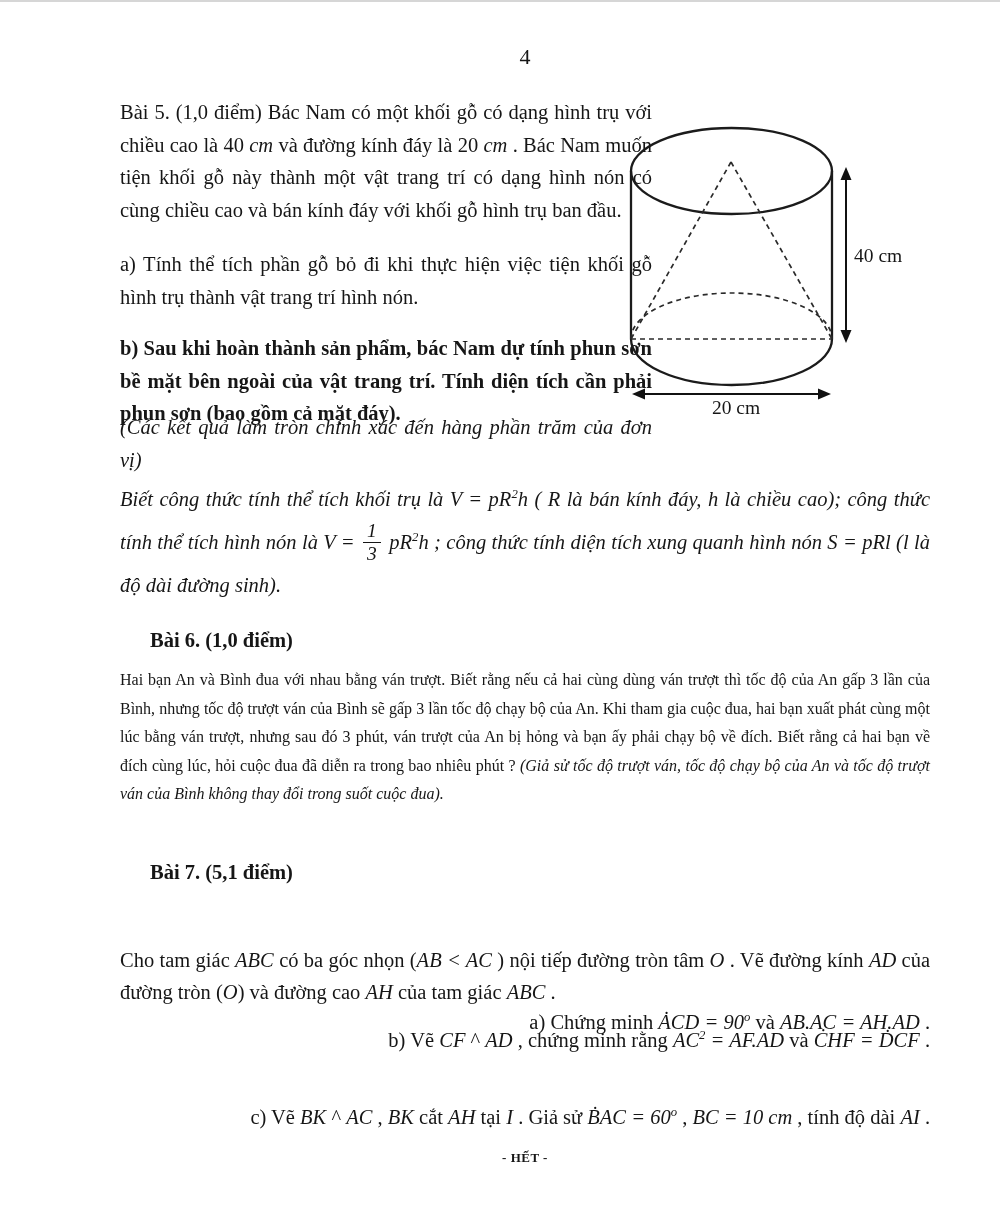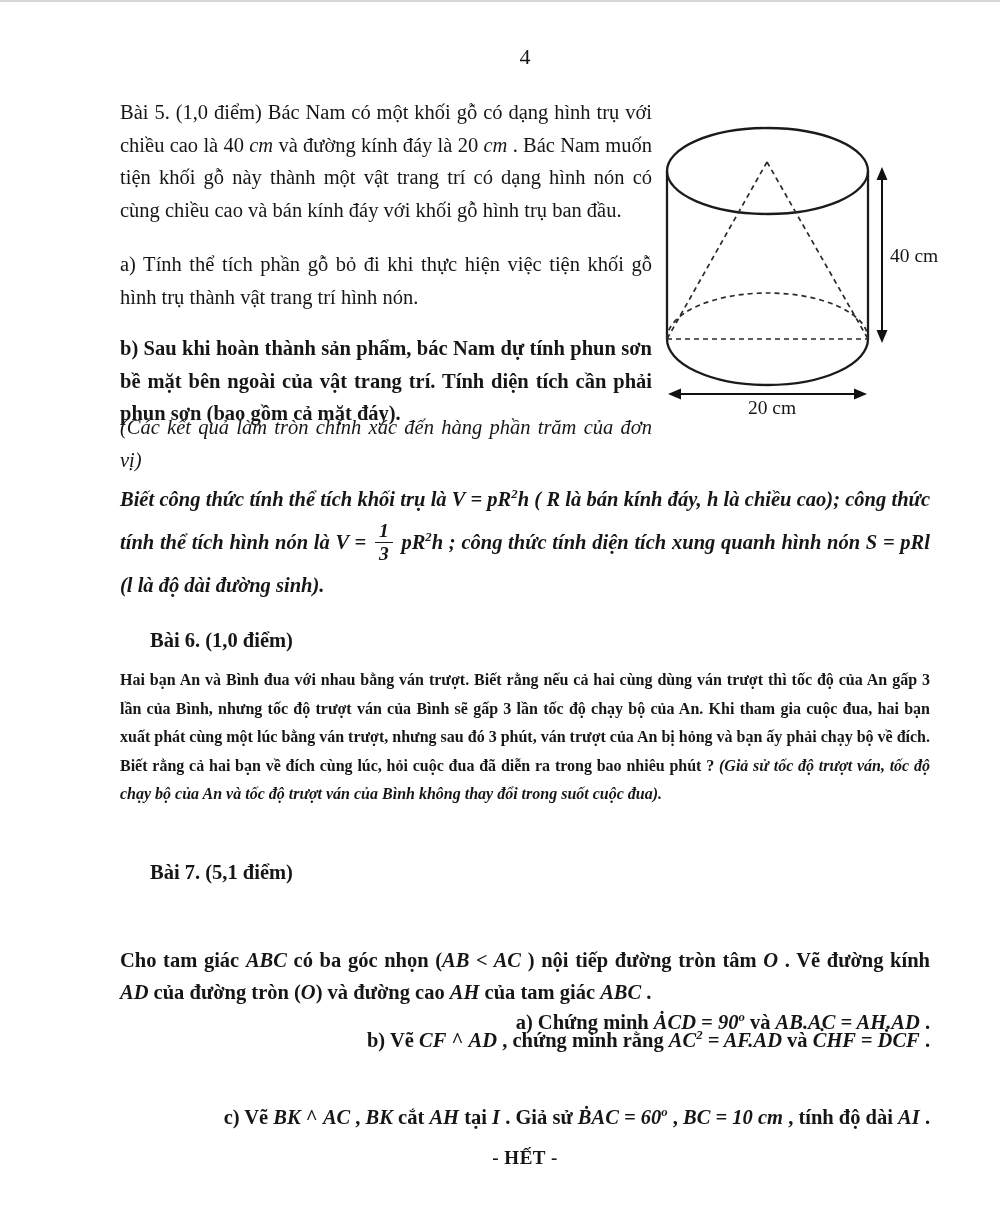--- a/index.html
+++ b/index.html
@@ -6,35 +6,35 @@
   body{
     width:1000px;height:1224px;background:#ffffff;
     font-family:"Liberation Serif","DejaVu Serif",serif;
     color:#161616;position:relative;overflow:hidden;
   }
   .top-edge{position:absolute;left:0;top:0;width:1000px;height:2px;background:#d6d6d6;}
   .abs{position:absolute;}
   .pageno{left:120px;top:40px;width:810px;text-align:center;font-size:22px;line-height:33px;}
   .block{left:120px;font-size:20.5px;line-height:32.5px;text-align:justify;}
   .narrow{width:532px;}
-  .wide{width:810px;font-weight:bold;}
+  .wide{width:810px;}
   .heading{font-weight:bold;white-space:nowrap;text-align:left;margin-left:30px;}
   .oneline{white-space:nowrap;text-align:right;margin-top:28px;}
   .note{font-style:italic;}
   .formula{font-style:italic;line-height:43px;}
   .p6body{font-size:16px;line-height:28.5px;}
   .p7intro{line-height:32px;margin-top:48px;}
-  .footer{left:120px;top:1141px;width:810px;text-align:center;font-weight:bold;font-size:19px;line-height:33px;letter-spacing:0.5px;}
+  .footer{left:120px;top:1141px;width:810px;text-align:center;font-weight:bold;font-size:13px;line-height:33px;letter-spacing:0.5px;}
   .seg-b{font-weight:normal;}
   .seg-i{font-style:italic;}
   .seg-sup{vertical-align:super;font-size:0.62em;line-height:0;}
   .frac{display:inline-block;vertical-align:-0.55em;text-align:center;line-height:1.02;font-style:italic;margin:0 3px;font-size:0.95em;}
   .frac .num{display:block;padding:0 4px 1px 4px;border-bottom:1.5px solid #161616;}
   .frac .den{display:block;padding-top:1px;}
-  .figure-wrap{left:650px;top:118px;width:290px;height:302px;text-align:right;}
+  .figure-wrap{left:614px;top:118px;width:290px;height:302px;text-align:right;}
   svg{display:block;}
   .fig-stroke{fill:none;stroke:#1b1b1b;stroke-width:2.3;}
   .fig-dash{fill:none;stroke:#2a2a2a;stroke-width:1.7;stroke-dasharray:5 4;}
   .fig-arrow{stroke:#111;stroke-width:2;}
   .fig-head{fill:#111;stroke:none;}
   .fig-label{font-family:"Liberation Serif","DejaVu Serif",serif;font-size:19.5px;fill:#161616;}
 </style>
 </head>
 <body>
 

